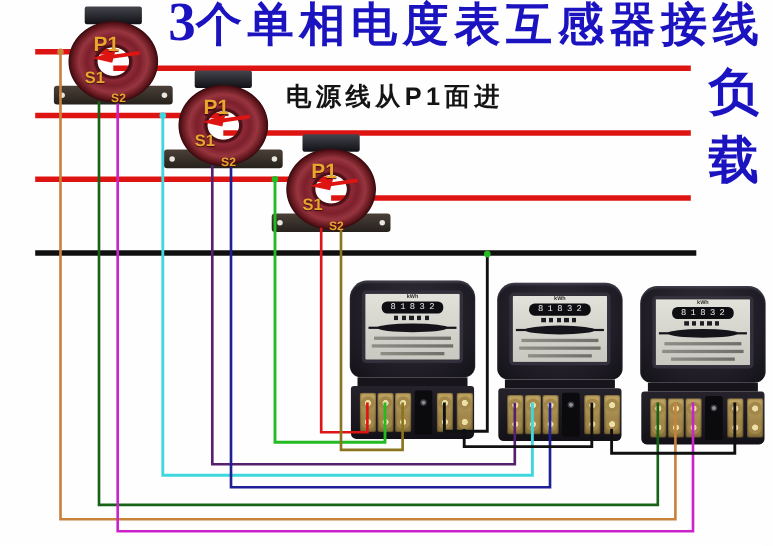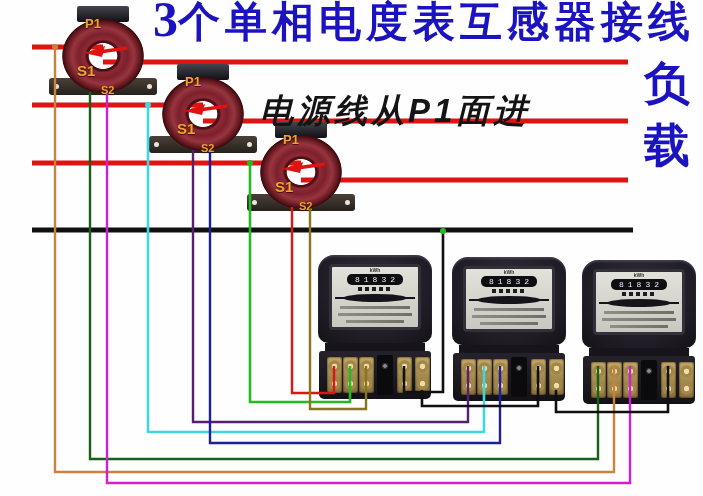--- a/index.html
+++ b/index.html
@@ -11,22 +11,22 @@
   #svg-under{z-index:1;}
   #svg-over{z-index:6;}
 
   
   .title{
     position:absolute;left:153px;top:-6px;z-index:7;white-space:nowrap;
     font-weight:bold;font-size:42px;letter-spacing:5px;line-height:50px;
   }
   .title-num{font-family:"Liberation Serif","DejaVu Serif",serif;font-size:50px;font-weight:bold;letter-spacing:0;}
   .subtitle{
-    position:absolute;left:260px;top:89px;z-index:7;white-space:nowrap;
-    font-weight:bold;font-size:33px;letter-spacing:4px;color:#141414;font-style:italic;
+    position:absolute;left:260px;top:72px;z-index:7;white-space:nowrap;
+    font-weight:bold;font-size:23px;letter-spacing:4px;color:#141414;
   }
   .load-label{
     position:absolute;left:638px;top:52px;z-index:7;width:58px;
     font-weight:bold;font-size:46px;line-height:62px;text-align:center;
   }
   .load-label span{display:block;}
 
   
   .ct{position:absolute;width:108px;z-index:3;}
   .ct-cap{
@@ -40,21 +40,21 @@
   .hole-dot{position:absolute;top:6px;width:5px;height:5px;border-radius:50%;background:#e9e6df;}
   .hole-dot.l{left:5px;} .hole-dot.r{right:5px;}
   .ct-ring{
     position:absolute;left:12px;top:12px;width:84px;height:76px;border-radius:50%;z-index:2;
     background:radial-gradient(closest-side,
       rgba(0,0,0,0) 0 33%, #4b0f16 35% 39%, #8e2a36 44%, #7c202c 58%,
       #98353f 74%, #5e151b 90%, #390b0f 96%, rgba(0,0,0,0) 98%);
   }
   .ct-label{position:absolute;z-index:4;font-weight:bold;color:#eaa72e;
     text-shadow:0 1px 1px #3c0d12;}
-  .ct-label.p1{left:36px;top:10px;font-size:13px;text-align:center;}
+  .ct-label.p1{left:36px;top:24px;font-size:19px;text-align:center;}
   .ct-label.s1{left:28px;top:56px;font-size:15px;}
   .ct-label.s2{left:52px;top:78px;font-size:11px;}
 
   
   .meter{position:absolute;width:114px;z-index:3;}
   .meter-body{
     position:absolute;left:0;top:0;width:114px;height:88px;
     background:radial-gradient(ellipse at 50% 35%,#312d38 0%,#23202a 55%,#141218 100%);
     border-radius:16px 16px 10px 10px;box-shadow:inset 0 2px 2px rgba(150,150,170,.25);
   }

